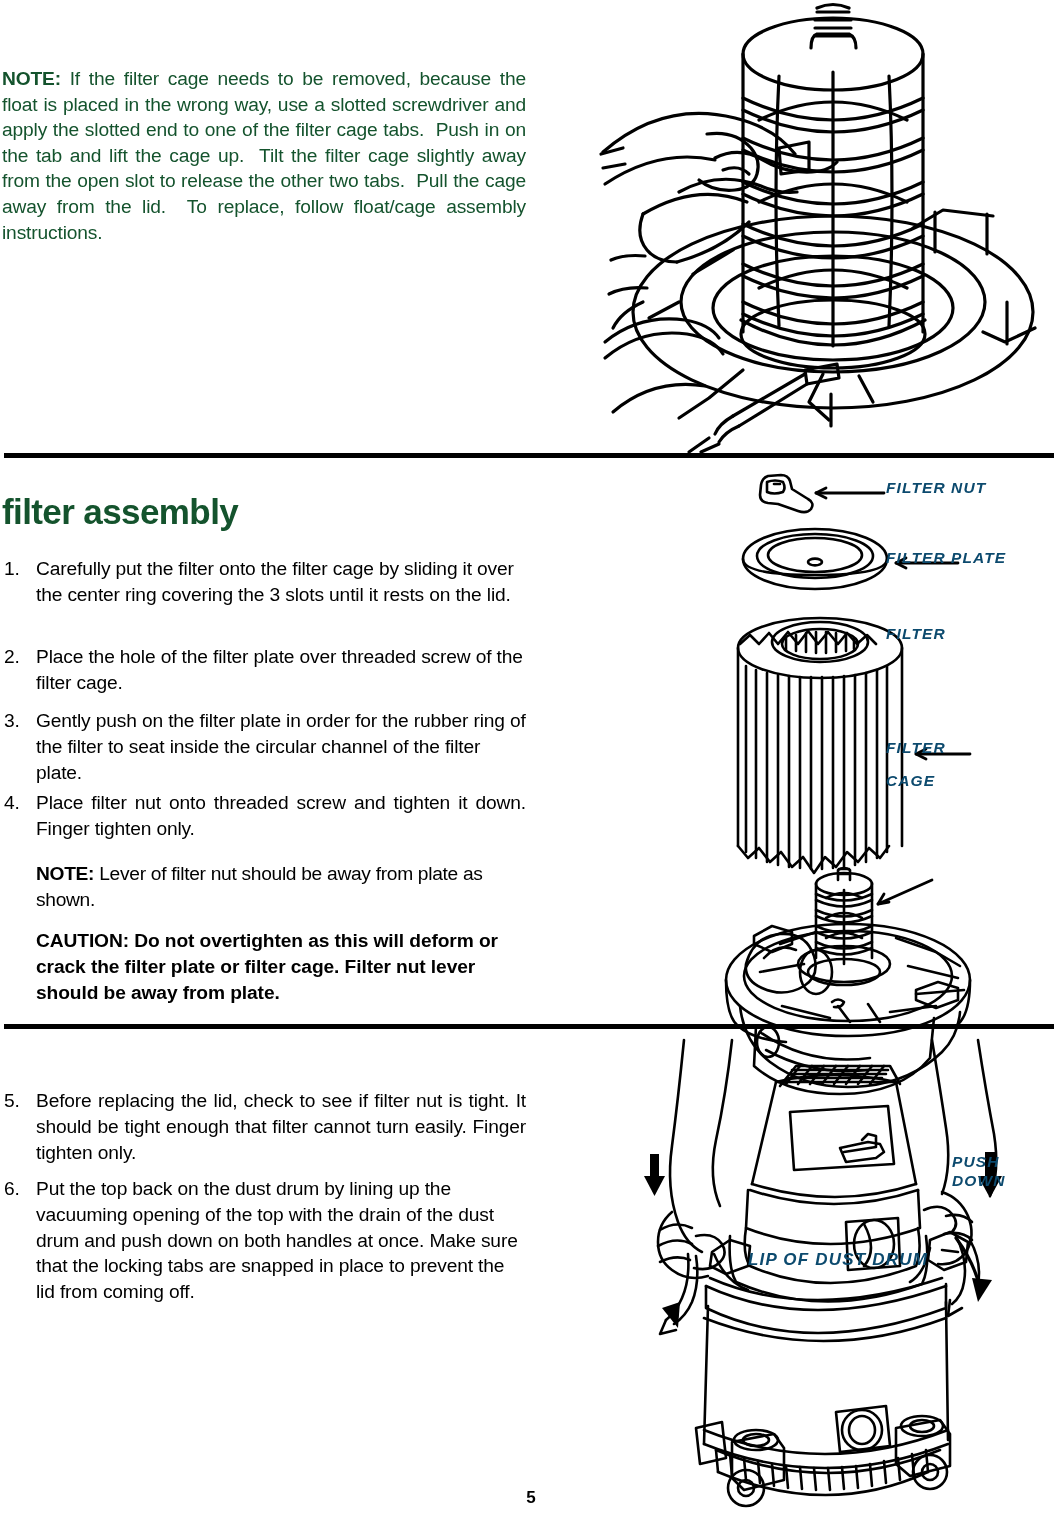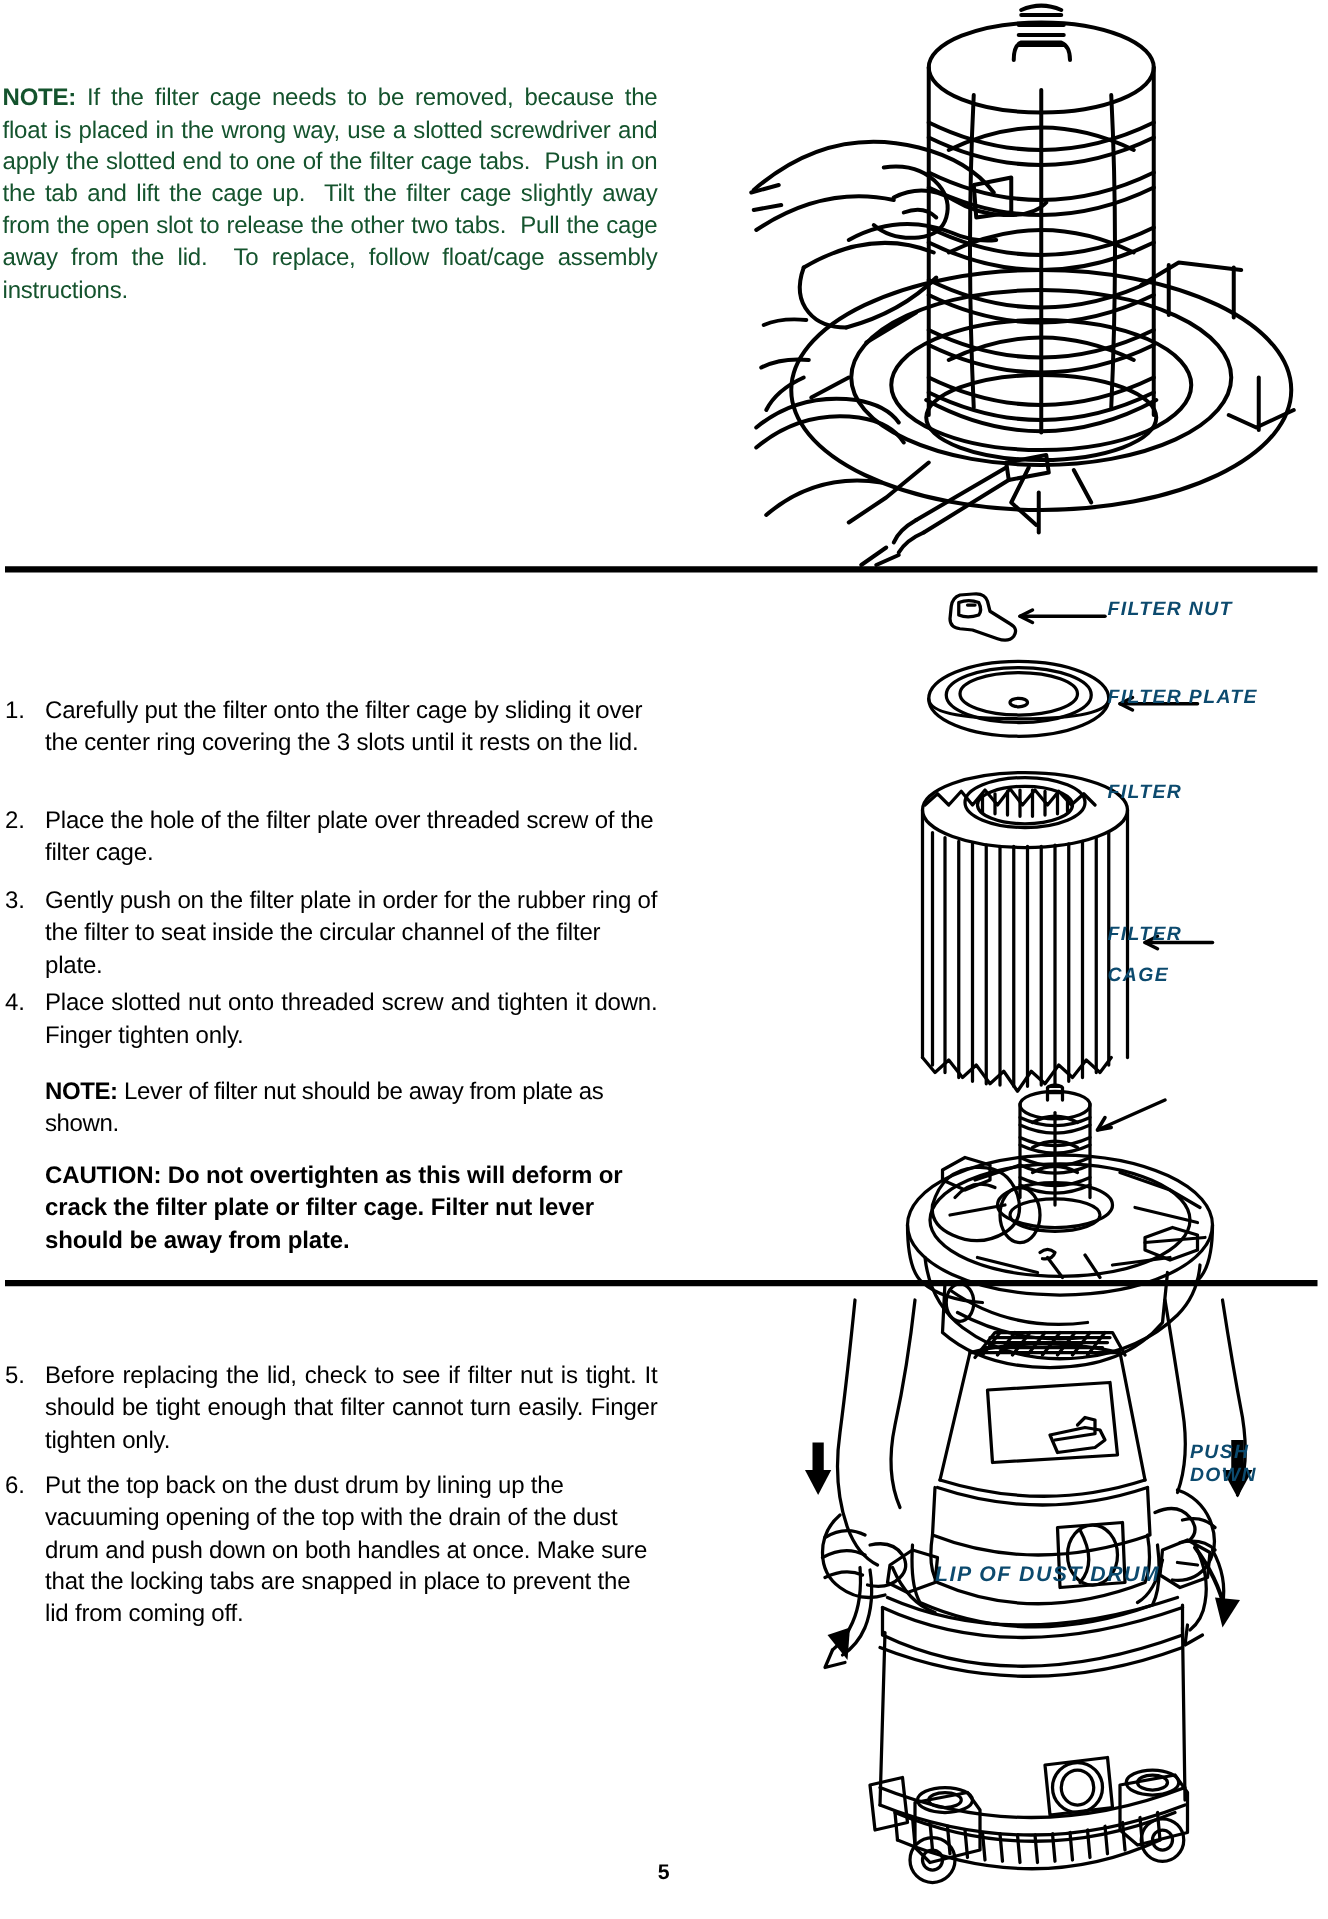--- a/index.html
+++ b/index.html
@@ -214,39 +214,40 @@
         <path d="M222 368 L254 362 L256 376 L224 382 Z"></path>
         <path d="M222 372 L150 414 M224 382 L156 424"></path>
         <path d="M150 414 q-14 8 -18 18 M156 424 q-14 6 -20 16"></path>
         <path d="M126 436 L106 450 M136 442 L118 450"></path>
       </g>
     </svg>
   </div>
 
   <div class="rule" id="rule-1"></div>
 
+  <div class="txt" id="section-heading">filter assembly</div>
 
   <div class="step" style="top:556px">
     <span class="num">1.</span>
     <span class="body">Carefully put the filter onto the filter cage by sliding it over the center ring covering the 3 slots until it rests on the lid.</span>
   </div>
 
   <div class="step" style="top:644px">
     <span class="num">2.</span>
     <span class="body">Place the hole of the filter plate over threaded screw of the filter cage.</span>
   </div>
 
   <div class="step" style="top:708px">
     <span class="num">3.</span>
     <span class="body">Gently push on the filter plate in order for the rubber ring of the filter to seat inside the circular channel of the filter plate.</span>
   </div>
 
   <div class="step justify" style="top:790px">
     <span class="num">4.</span>
-    <span class="body">Place slotted nut onto threaded screw and tighten it down.  Finger tighten only.</span>
+    <span class="body">Place filter nut onto threaded screw and tighten it down.  Finger tighten only.</span>
   </div>
 
   <div class="sub bold" style="top:928px"><span>CAUTION:</span><span> Do not overtighten as this will deform or crack the filter plate or filter cage.  Filter nut lever should be away from plate.</span></div>
 
   <div class="sub" style="top:861px"><b>NOTE:</b><span> Lever of filter nut should be away from plate as shown.</span></div>
 
   <div class="illus" id="illus-parts">
     <svg viewBox="0 0 340 545" width="340" height="545" aria-hidden="true">
       <g fill="none" stroke="#000" stroke-width="2.6" stroke-linecap="round" stroke-linejoin="round">
 

